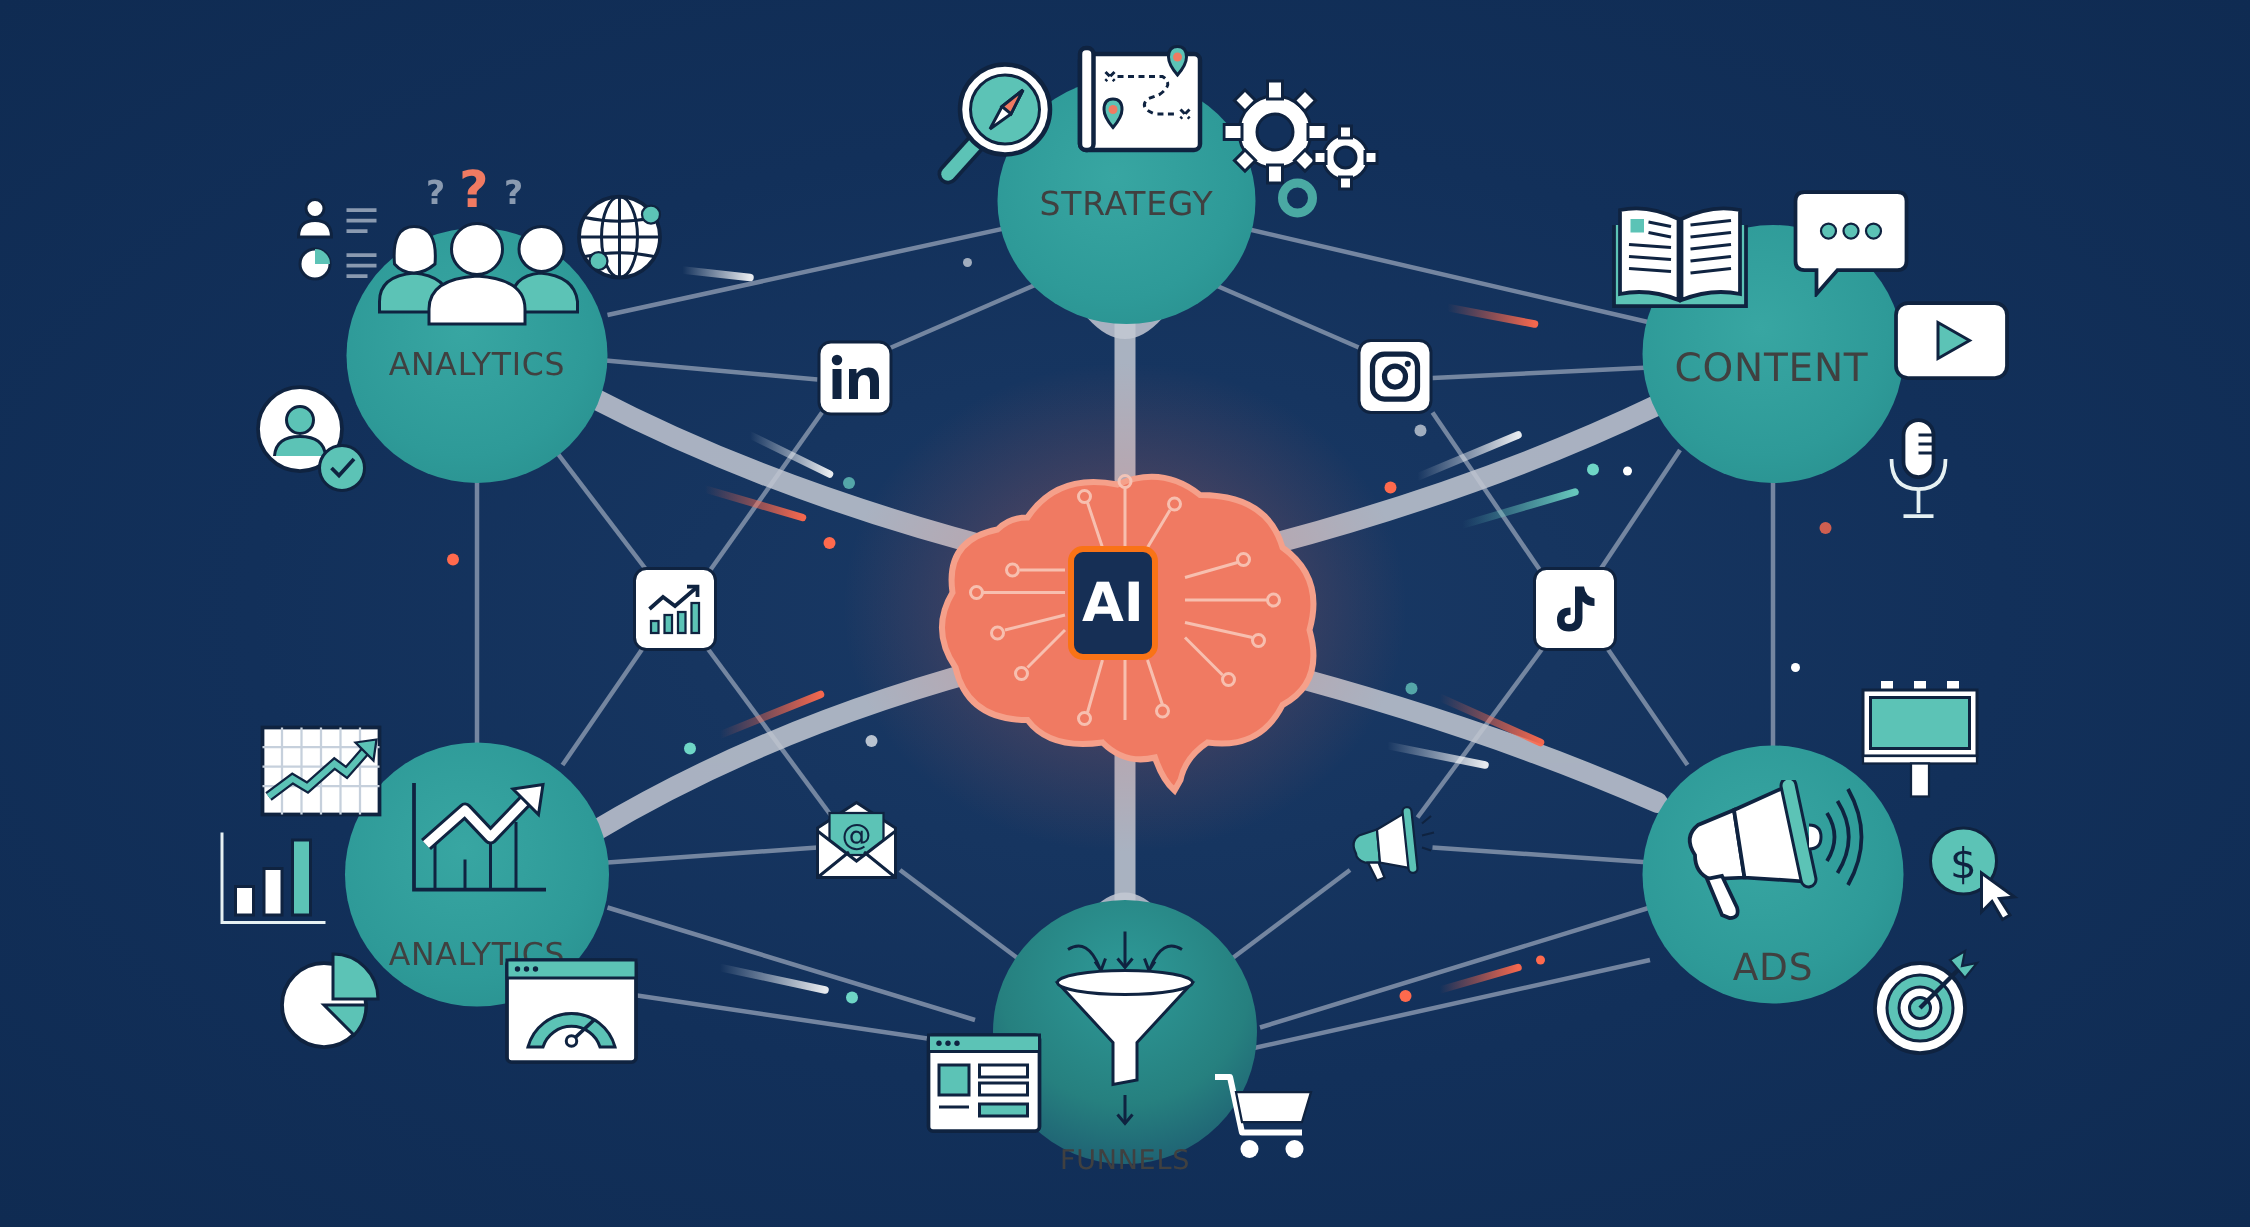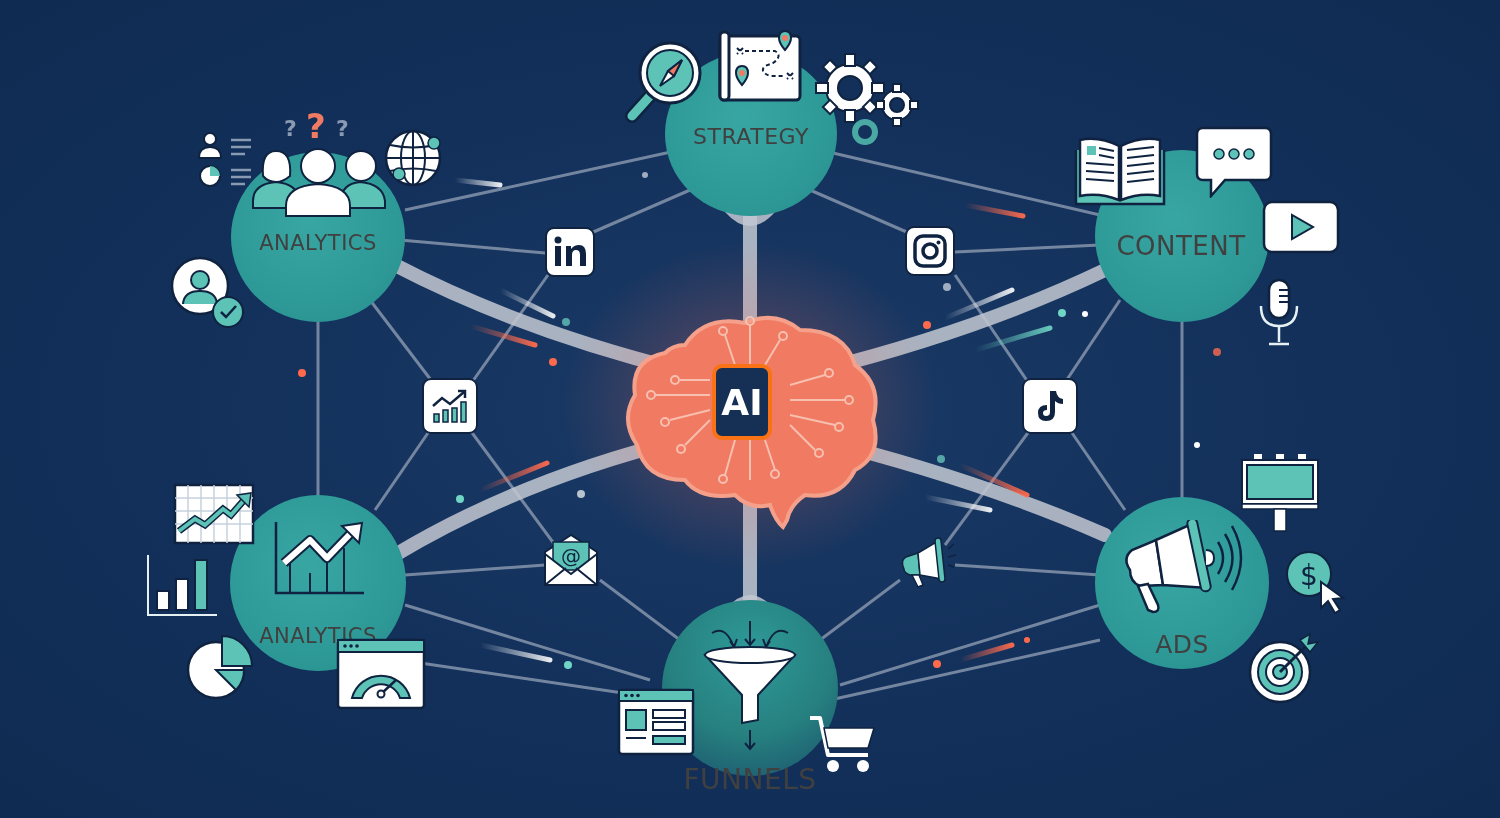--- a/index.html
+++ b/index.html
@@ -344,21 +344,21 @@
     <rect x="2" y="2" width="86" height="12" fill="#5cc3b6" stroke="#0f2340" stroke-width="2"></rect>
     <circle cx="9" cy="8" r="1.8" fill="#0f2340"></circle>
       <circle cx="15" cy="8" r="1.8" fill="#0f2340"></circle>
       <circle cx="21" cy="8" r="1.8" fill="#0f2340"></circle>
     <path d="M16 60 A30 30 0 0 1 74 60 L64 60 A20 20 0 0 0 26 60 Z" fill="#5cc3b6" stroke="#0f2340" stroke-width="2"></path>
     <line x1="45" y1="56" x2="60" y2="42" stroke="#0f2340" stroke-width="2.5"></line>
     <circle cx="45" cy="56" r="3.5" fill="#ffffff" stroke="#0f2340" stroke-width="2"></circle>
   </svg>
 
   <div class="node" style="left:662px;top:600px;width:176px;height:176px;background:radial-gradient(circle at 50% 30%, #2e9a98 0%, #26807f 55%, #1b4f6c 100%)"></div>
-  <span class="node-label" style="left:750px;top:763px;font-size:28px">FUNNELS</span>
+  <span class="node-label" style="left:750px;top:763px;font-size:18px">FUNNELS</span>
   <svg class="icon" style="left:700px;top:615px" width="100" height="140" viewBox="0 0 100 140">
     <path d="M12 18 Q25 10 33 30 M88 18 Q75 10 67 30" fill="none" stroke="#0f2340" stroke-width="2"></path>
     <path d="M30 26 L34 32 L37 24 M70 26 L66 32 L63 24" fill="none" stroke="#0f2340" stroke-width="2"></path>
     <line x1="50" y1="6" x2="50" y2="30" stroke="#0f2340" stroke-width="2"></line>
     <path d="M45 24 L50 30 L55 24" fill="none" stroke="#0f2340" stroke-width="2"></path>
     <path d="M5 40 Q50 28 95 40 L58 80 L58 105 L42 108 L42 80 Z" fill="#ffffff" stroke="#0f2340" stroke-width="2"></path>
     <ellipse cx="50" cy="40" rx="45" ry="8" fill="#ffffff" stroke="#0f2340" stroke-width="2"></ellipse>
     <line x1="50" y1="115" x2="50" y2="134" stroke="#0f2340" stroke-width="2"></line>
     <path d="M45 128 L50 134 L55 128" fill="none" stroke="#0f2340" stroke-width="2"></path>
   </svg>

